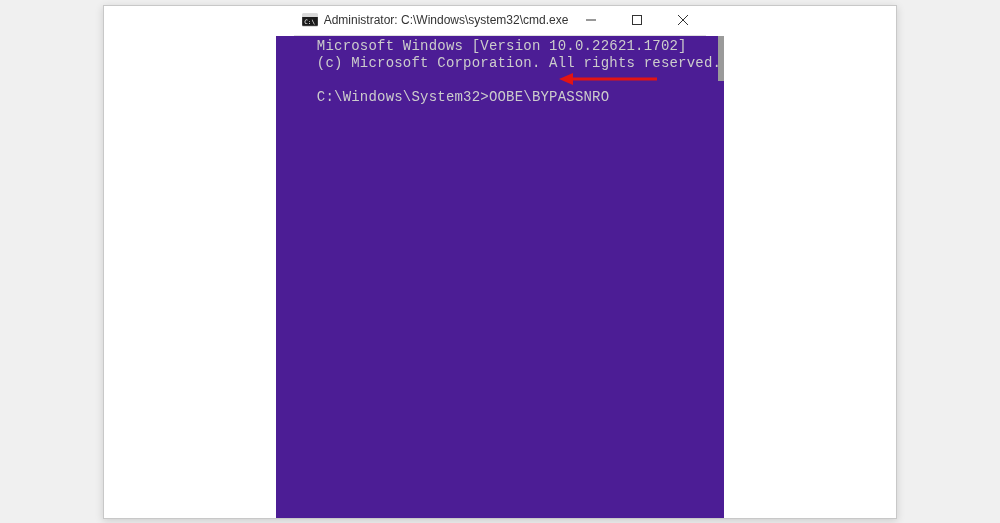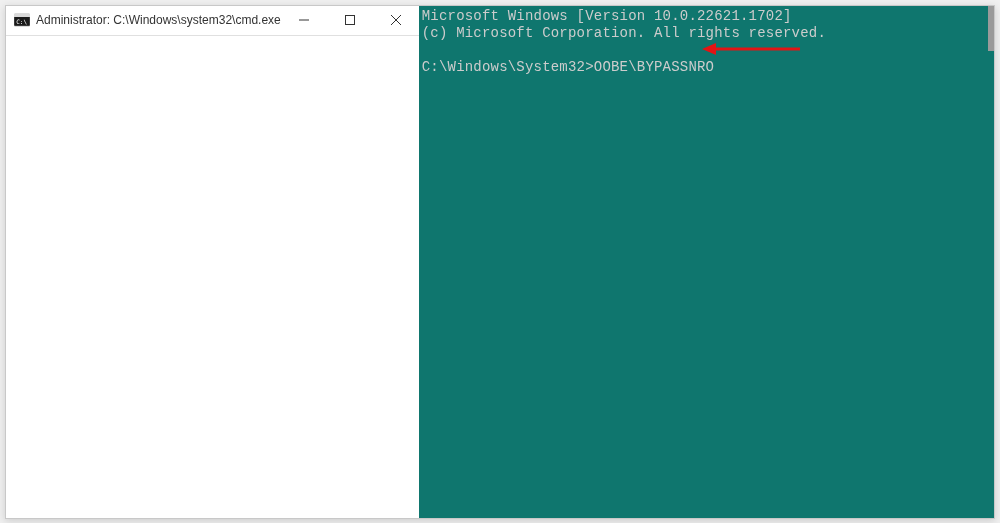--- a/index.html
+++ b/index.html
@@ -7,27 +7,28 @@
       width: 1000px;
       height: 523px;
       background: #f0f0f0;
       font-family: "Segoe UI", Tahoma, sans-serif;
       display: flex;
       align-items: center;
       justify-content: center;
       overflow: hidden;
     }
     .window {
-      width: 990px;
+      width: 794px;
       height: 514px;
       background: #ffffff;
       border: 1px solid #c8c8c8;
       display: flex;
-      flex-direction: row;
+      flex-direction: column;
       box-shadow: 0 2px 8px rgba(0,0,0,0.15);
+      align-items: center;
     }
     .titlebar {
       height: 30px;
       background: #ffffff;
       display: flex;
       align-items: center;
       border-bottom: 1px solid #e0e0e0;
       flex-shrink: 0;
     }
     .titlebar-icon {
@@ -59,23 +60,24 @@
       justify-content: center;
       color: #555;
       font-size: 10px;
       background: transparent;
       border: none;
       cursor: pointer;
     }
     .win-btn svg { display: block; }
     .client-area {
       flex: 1;
-      background: #0f766e;
+      background: #4c1d95;
       position: relative;
       overflow: hidden;
+      padding-left: 38px;
     }
     .terminal {
       padding: 2px 3px;
       font-family: Consolas, "Courier New", monospace;
       font-size: 14px;
       line-height: 17px;
       color: #cccccc;
       white-space: pre;
       letter-spacing: 0.2px;
       font-weight: 400;

